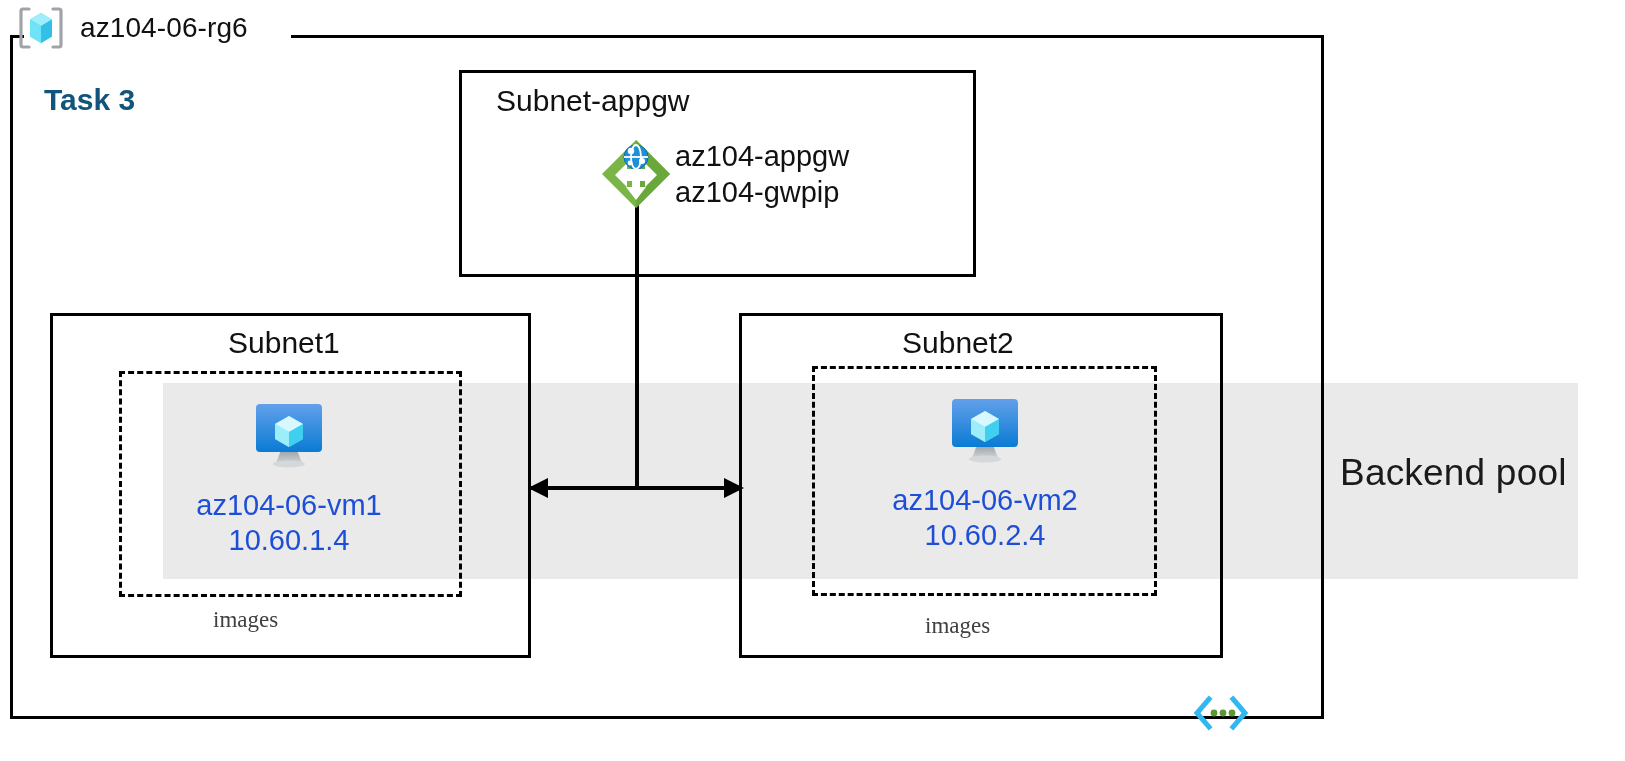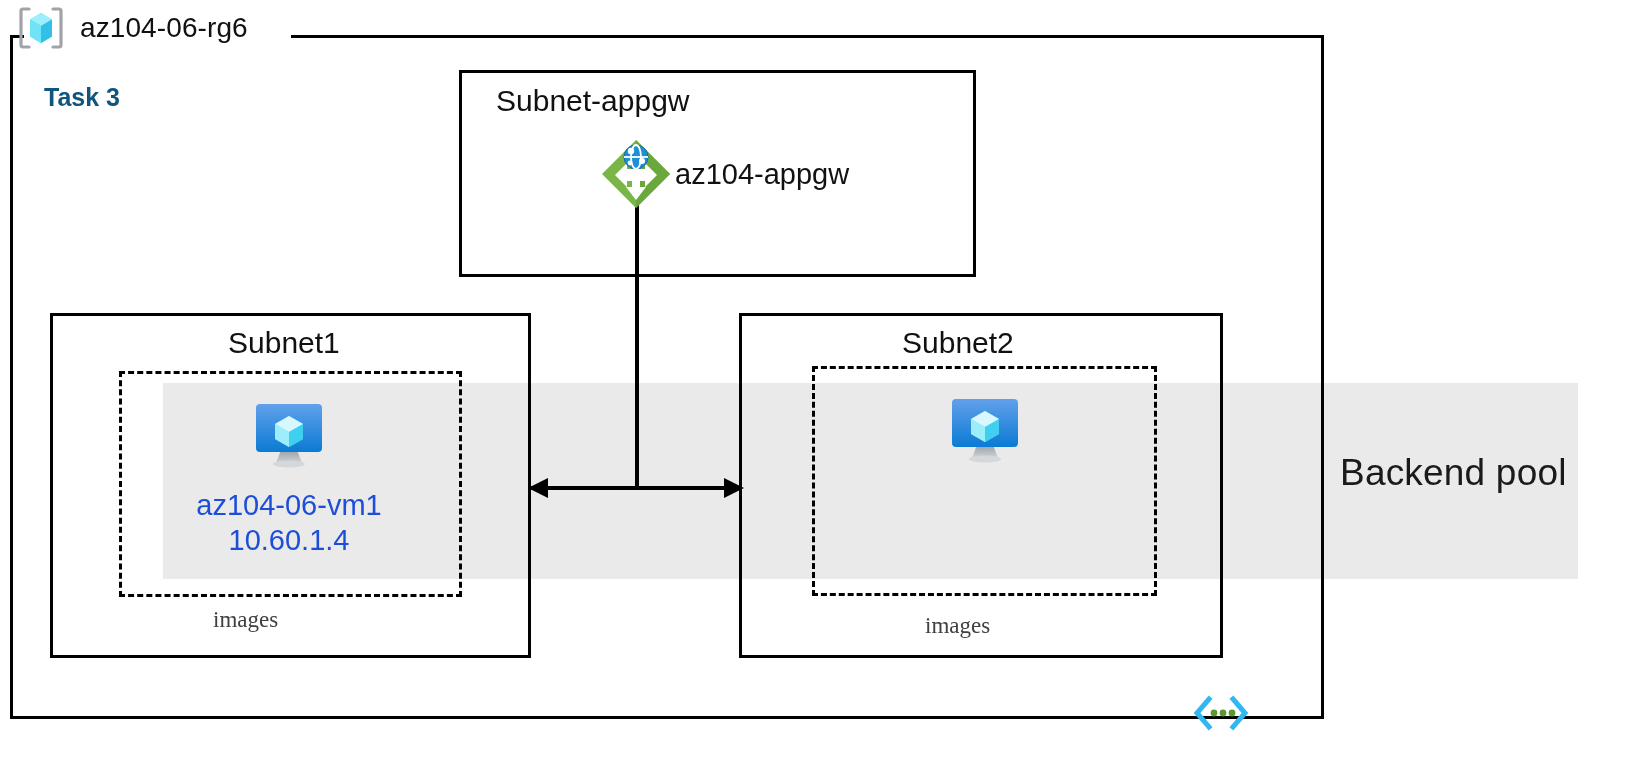--- a/index.html
+++ b/index.html
@@ -72,21 +72,21 @@
     color: #111111;
     white-space: nowrap;
     letter-spacing: 0.1px;
   }
 
   
   .task-label {
     position: absolute;
     left: 44px;
     top: 83px;
-    font-size: 25px;
+    font-size: 30px;
     font-weight: bold;
     color: #11557d;
     z-index: 7;
     white-space: nowrap;
   }
 
   
   .subnet-box {
     position: absolute;
     border: 3px solid #000000;
@@ -237,20 +237,21 @@
         <circle cx="39" cy="22" r="12" fill="none" stroke="#0d6cb0" stroke-width="1"></circle>
         <ellipse cx="39" cy="22" rx="5" ry="12" fill="none" stroke="#ffffff" stroke-width="1.8"></ellipse>
         <path d="M27 22 H51" stroke="#ffffff" stroke-width="1.8" fill="none"></path>
         <circle cx="34" cy="16" r="3.2" fill="#ffffff"></circle>
         <circle cx="45" cy="26" r="3" fill="#ffffff"></circle>
         <circle cx="33" cy="28" r="2.4" fill="#ffffff"></circle>
       </svg>
     </span>
     <div class="appgw-labels">
       <div>az104-appgw</div>
+      <div>az104-gwpip</div>
     </div>
   </div>
 
   <div class="conn conn-vert"></div>
   <div class="conn conn-horiz"></div>
   <span class="arrow-head arrow-left">
     <svg width="22" height="24" viewBox="0 0 22 24" xmlns="http://www.w3.org/2000/svg">
       <polygon points="0,12 20,2 20,22" fill="#000000"></polygon>
     </svg>
   </span>
@@ -310,20 +311,24 @@
         </defs>
         <path d="M30 50 h16 l5 13 h-26 z" fill="url(#vmStand2)"></path>
         <ellipse cx="38" cy="64" rx="16" ry="3.5" fill="#d4d8db"></ellipse>
         <rect x="5" y="4" width="66" height="48" rx="4" fill="url(#vmScreen2)"></rect>
         <polygon points="38,16 52,24 52,39 38,47 24,39 24,24" fill="#6fe3f7"></polygon>
         <polygon points="38,16 52,24 38,32 24,24" fill="#d9f7ff"></polygon>
         <polygon points="38,32 52,24 52,39 38,47" fill="#3fd0f0"></polygon>
         <polygon points="38,32 24,24 24,39 38,47" fill="#9deefb"></polygon>
       </svg>
     </span>
+    <div class="vm-names">
+      <div class="vm-line">az104-06-vm2</div>
+      <div class="vm-line">10.60.2.4</div>
+    </div>
   </div>
   <div class="subnet-footer footer-2">images</div>
 
   <span class="code-glyph">
     <svg width="58" height="40" viewBox="0 0 58 40" xmlns="http://www.w3.org/2000/svg">
       <path d="M17 6 L5 20 L17 34" fill="none" stroke="#32b8f0" stroke-width="5" stroke-linecap="square"></path>
       <path d="M41 6 L53 20 L41 34" fill="none" stroke="#32b8f0" stroke-width="5" stroke-linecap="square"></path>
       <circle cx="22" cy="20" r="3.4" fill="#5d9732"></circle>
       <circle cx="31" cy="20" r="3.4" fill="#5d9732"></circle>
       <circle cx="40" cy="20" r="3.4" fill="#5d9732"></circle>

